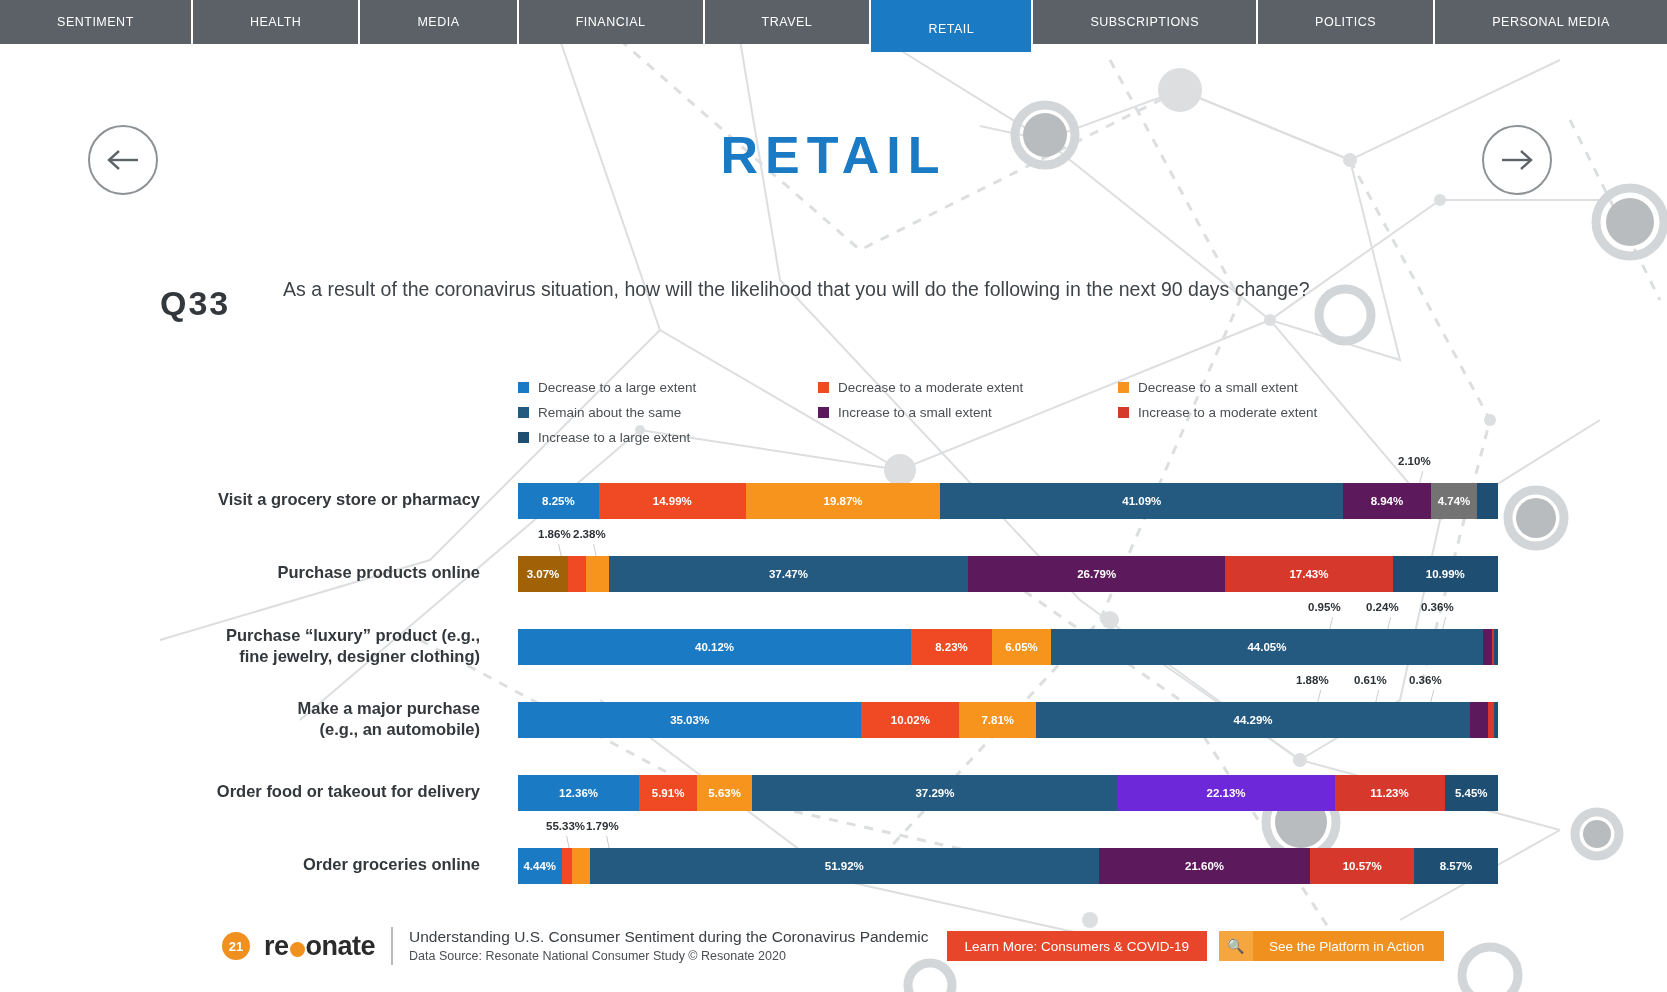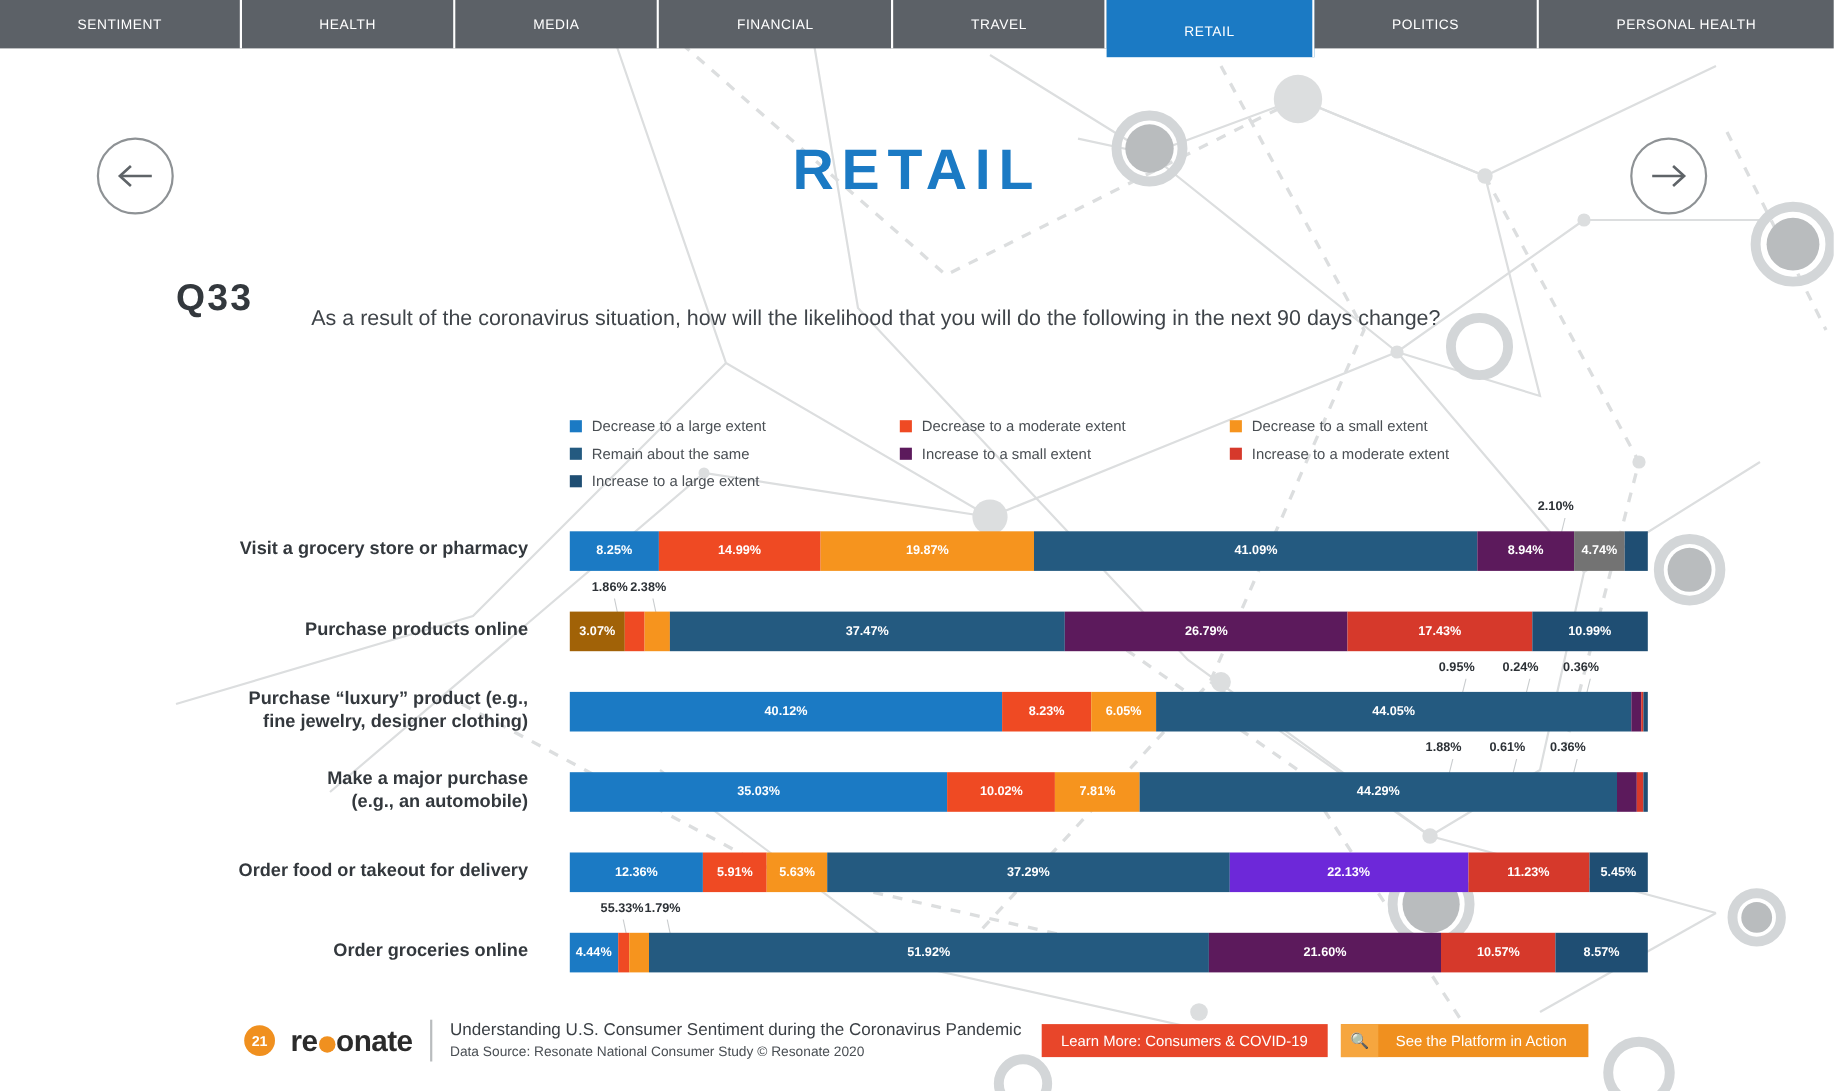--- a/index.html
+++ b/index.html
@@ -29,21 +29,21 @@
     display:flex;align-items:center;justify-content:center;z-index:6;background:transparent;}
   #arrow-left{left:88px;top:125px;}
   #arrow-right{left:1482px;top:125px;}
   .navarrow svg{display:block;}
 
   
   #page-title{position:absolute;top:125px;left:0;width:1667px;text-align:center;z-index:4;
     color:#1b7ac4;font-size:52px;font-weight:bold;letter-spacing:7px;}
 
   
-  #qnum{position:absolute;left:160px;top:252px;font-size:34px;font-weight:bold;letter-spacing:2px;color:#33383d;z-index:4;}
+  #qnum{position:absolute;left:160px;top:284px;font-size:34px;font-weight:bold;letter-spacing:2px;color:#33383d;z-index:4;}
   #qtext{position:absolute;left:283px;top:278px;font-size:19.5px;color:#3f4449;z-index:4;}
 
   
   #legend{position:absolute;left:518px;top:375px;width:900px;z-index:4;
     display:flex;flex-wrap:wrap;}
   .legend-item{width:300px;height:25px;display:flex;align-items:center;font-size:13.5px;color:#4a4f54;}
   .legend-swatch{width:11px;height:11px;margin-right:9px;flex:0 0 auto;}
 
   
   #chart{position:absolute;left:0;top:455px;width:1667px;z-index:4;}
@@ -135,22 +135,23 @@
   </g>
 </svg>
 
 <div id="topnav">
     <div class="navtab">SENTIMENT</div>
     <div class="navtab">HEALTH</div>
     <div class="navtab">MEDIA</div>
     <div class="navtab">FINANCIAL</div>
     <div class="navtab">TRAVEL</div>
     <div class="navtab active">RETAIL</div>
+    <div class="navtab">SUBSCRIPTIONS</div>
     <div class="navtab">POLITICS</div>
-    <div class="navtab">PERSONAL HEALTH</div>
+    <div class="navtab">PERSONAL MEDIA</div>
   </div>
 
 <div class="navarrow" id="arrow-left">
   <svg width="34" height="24" viewBox="0 0 34 24">
     <line x1="32" y1="12" x2="4" y2="12" stroke="#5f6468" stroke-width="2.4"></line>
     <polyline points="13,3 3,12 13,21" fill="none" stroke="#5f6468" stroke-width="2.4"></polyline>
   </svg>
 </div>
 <div class="navarrow" id="arrow-right">
   <svg width="34" height="24" viewBox="0 0 34 24">

